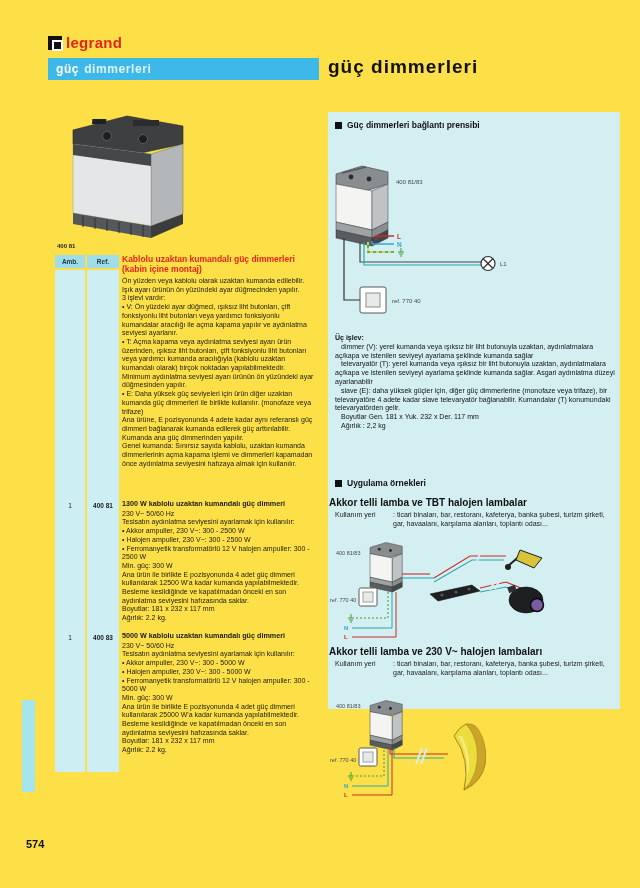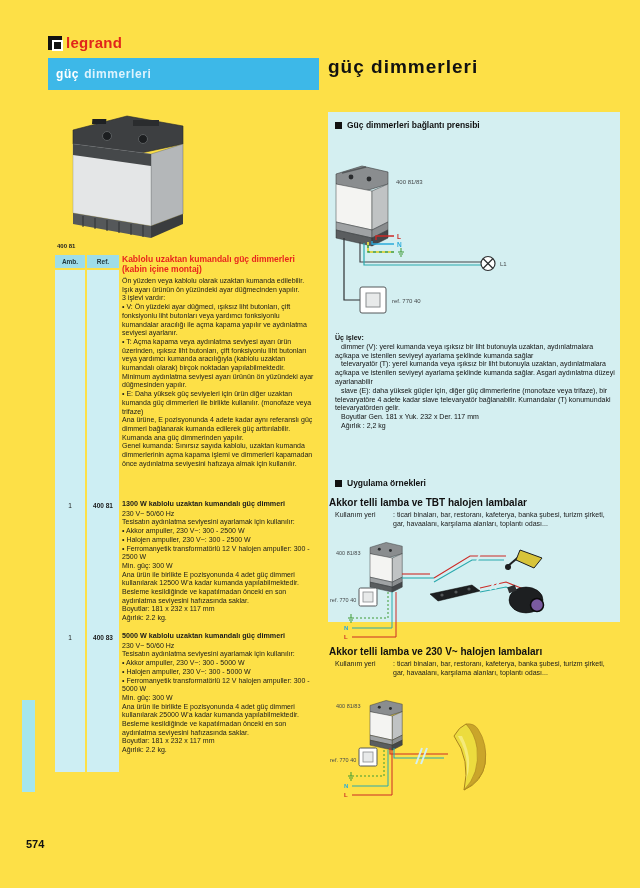--- a/index.html
+++ b/index.html
@@ -14,21 +14,21 @@
   .logo { left:48px; top:34px; display:flex; align-items:center; gap:4px; }
   .logo-icon { width:14px; height:14px; background:#111; position:relative; }
   .logo-icon::after {
     content:""; position:absolute; left:4px; top:4px; width:7px; height:7px;
     border:2px solid #fff;
   }
   .logo-text { color:#e1251b; font-weight:bold; font-size:15px; letter-spacing:0.3px; }
 
   
   .left-header {
-    left:48px; top:58px; width:271px; height:32px; background:#3db8e8;
+    left:48px; top:58px; width:271px; height:22px; background:#3db8e8;
     display:flex; align-items:center; padding-left:8px;
     font-weight:bold; font-size:12px; letter-spacing:0.6px;
   }
   .left-header .w1 { color:#ffffff; margin-right:5px; }
   .left-header .w2 { color:#def3fd; }
 
   .right-header {
     left:328px; top:56px; font-weight:bold; font-size:19px; letter-spacing:1px; color:#111;
   }
 
@@ -57,21 +57,21 @@
 
   .row-mark { position:absolute; font-size:6.5px; text-align:center; }
   .row-mark.amb { left:0; width:30px; }
   .row-mark.ref { left:32px; width:32px; font-weight:bold; }
 
   .prod { position:absolute; left:67px; width:196px; line-height:8.7px; }
   .prod .ptitle { font-weight:bold; font-size:7.2px; margin-bottom:1px; }
   .prod p { margin:0; }
 
   
-  .panel { left:328px; top:112px; width:292px; height:510px; background:#d4eff1; }
+  .panel { left:328px; top:112px; width:292px; height:597px; background:#d4eff1; }
   .sec-head { position:absolute; left:7px; display:flex; align-items:center; gap:5px;
     font-weight:bold; font-size:8.5px; color:#111; }
   .bullet-sq { width:7px; height:7px; background:#111; display:inline-block; flex:none; }
 
   .rtext { position:absolute; left:7px; width:280px; font-size:7px; line-height:8.8px; color:#111; }
   .rtext p { margin:0; }
   .rtext p.fn { text-indent:6px; }
   .rtext p:first-child { text-indent:0; font-weight:bold; }
 
   .app-title { position:absolute; left:1px; font-weight:bold; font-size:10px; color:#111; }

